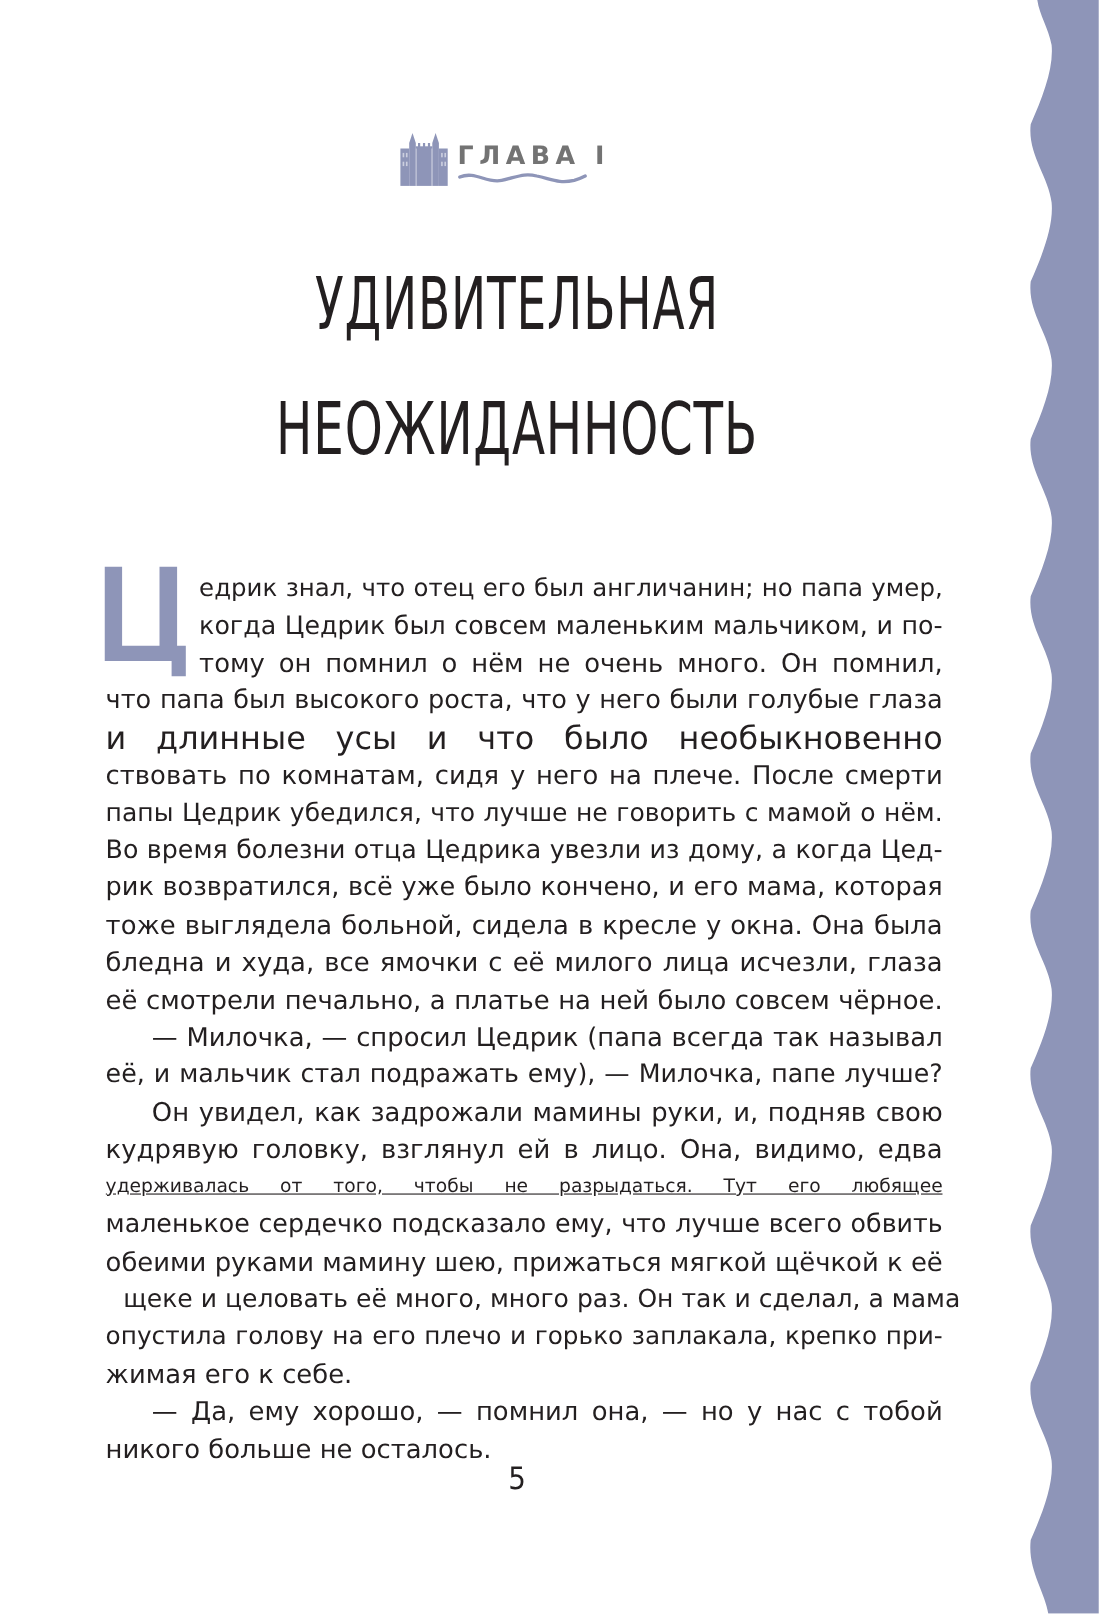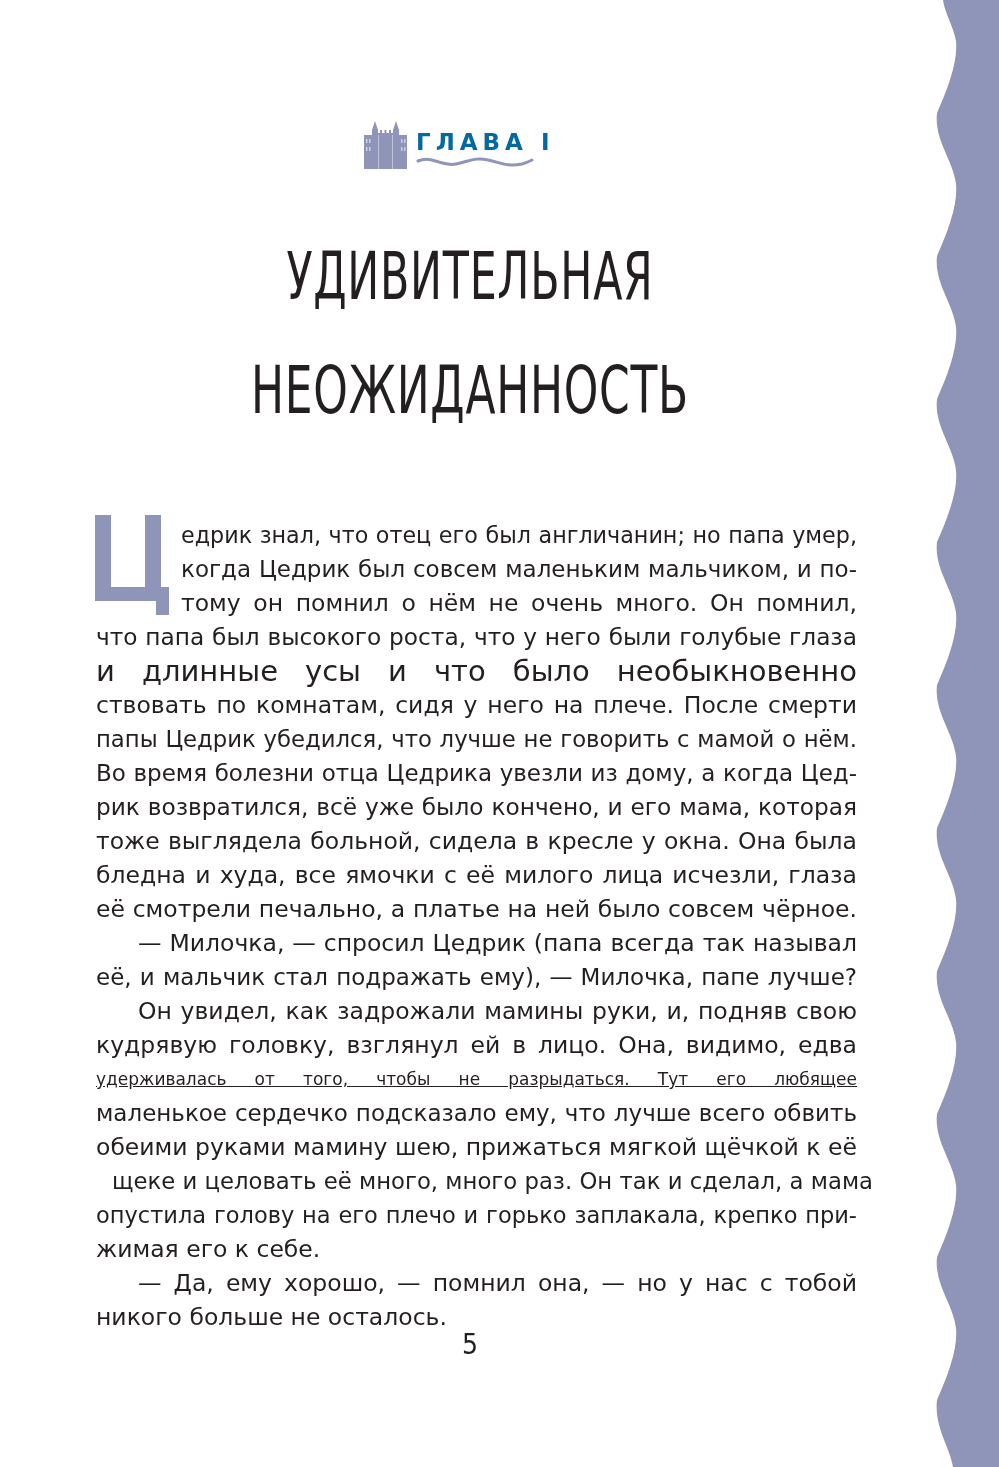--- a/index.html
+++ b/index.html
@@ -9,21 +9,21 @@
     font-family:"DejaVu Sans", sans-serif;
   }
   .edge { position:absolute; right:0; top:0; width:70px; height:1467px; }
   .chapter-label {
     position:absolute; left:363px; top:119px; height:50px; width:180px;
   }
   .castle { position:absolute; left:0; top:2px; width:45px; height:48px; }
   .chapter-text {
     position:absolute; left:53px; top:10px;
     font-family:"DejaVu Sans", sans-serif; font-weight:bold;
-    font-size:23px; letter-spacing:5px; color:#0369a1; white-space:nowrap;
+    font-size:23px; letter-spacing:5px; color:#737373; white-space:nowrap;
   }
   .chapter-wave { position:absolute; left:53px; top:37px; width:118px; height:12px; }
   .title {
     position:absolute; left:0; width:940px; text-align:center;
     font-family:"DejaVu Sans Condensed","DejaVu Sans", sans-serif;
     font-weight:normal; color:#231f20; white-space:nowrap;
     transform-origin:center;
   }
   .title.l1 { top:238px; font-size:66px; letter-spacing:1px; transform:scaleX(0.72); }
   .title.l2 { top:352px; font-size:66px; letter-spacing:1px; transform:scaleX(0.74); }

